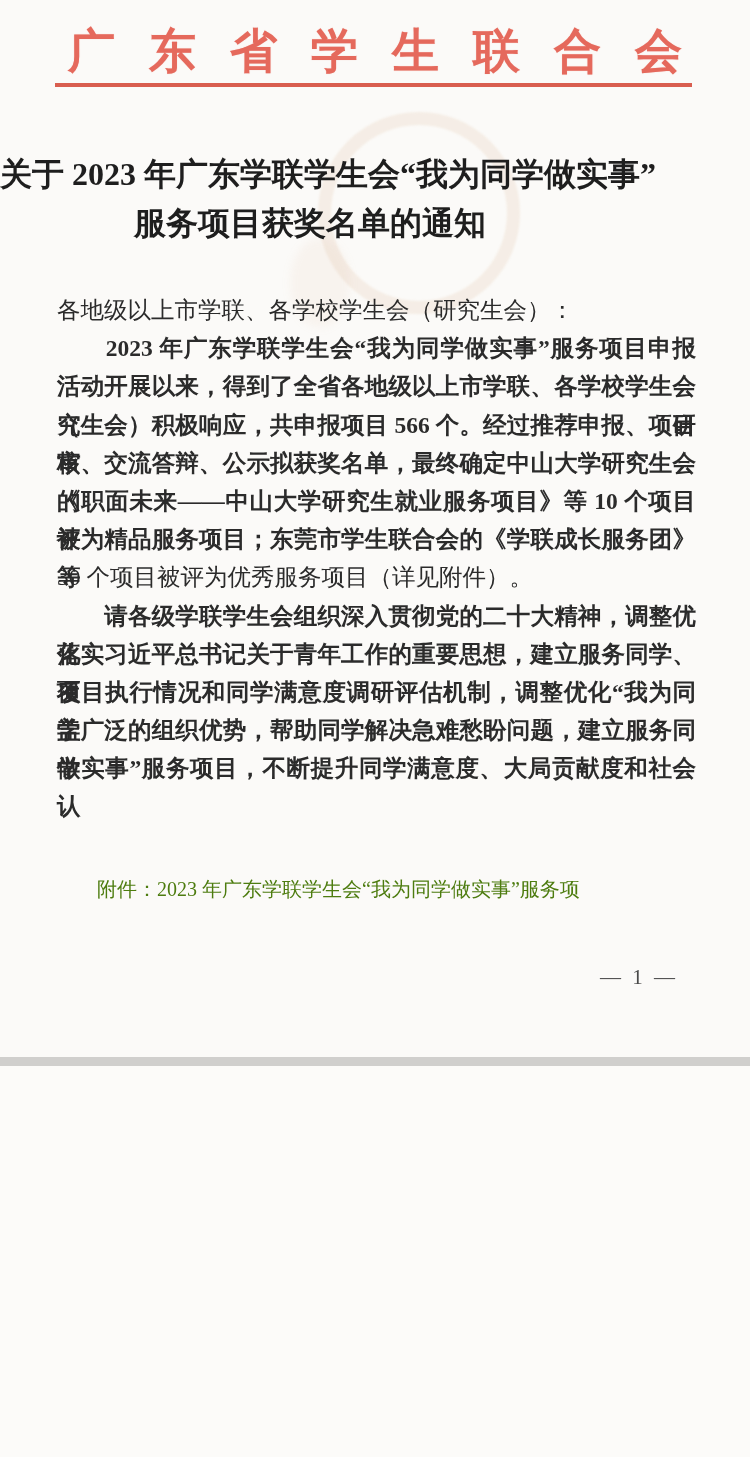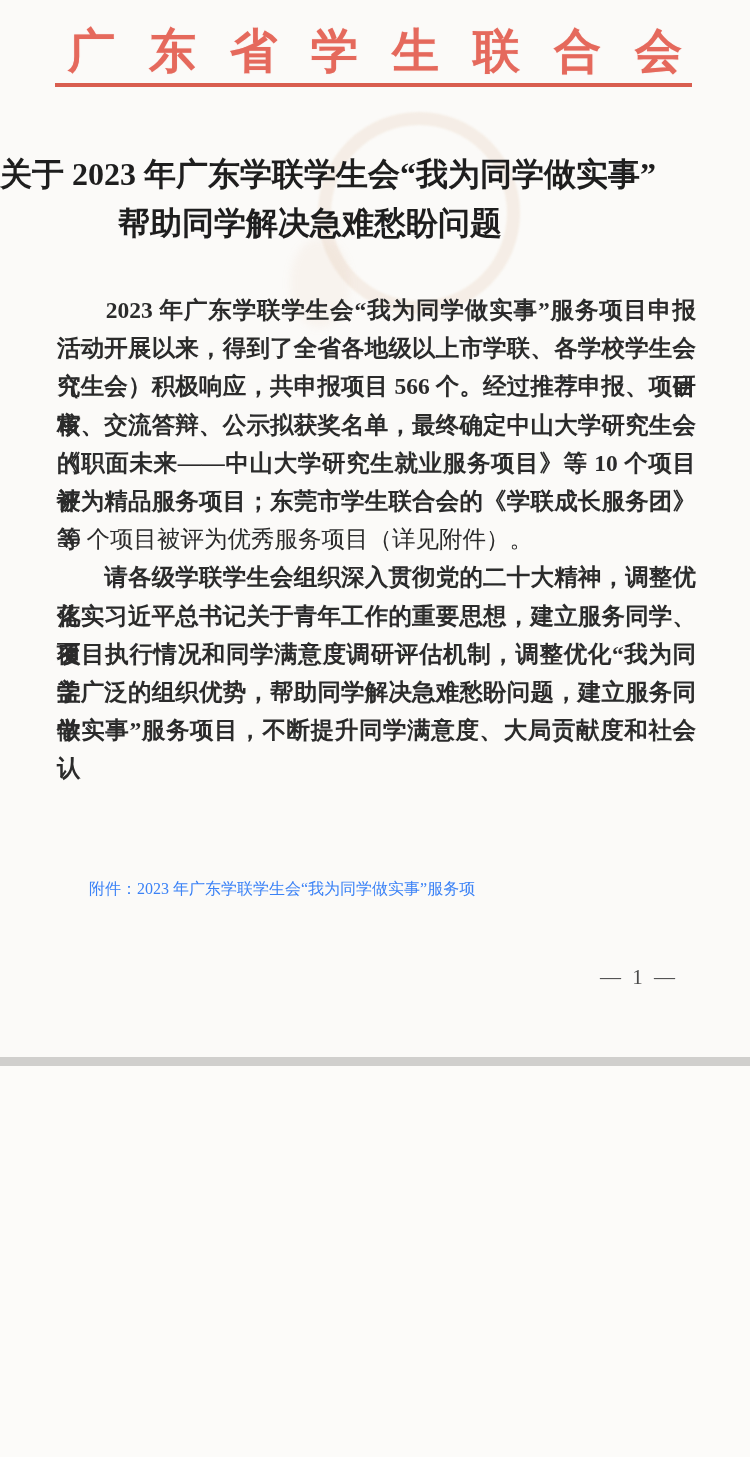--- a/index.html
+++ b/index.html
@@ -44,44 +44,45 @@
 
   .body-block{
     position:absolute;top:283px;left:57px;width:639px;
     font-size:23.5px;color:#2b2b2b;
   }
   .body-line{height:38.2px;line-height:38.2px;white-space:nowrap;}
   .body-line.jf{white-space:normal;text-align:justify;text-align-last:justify;font-weight:bold;}
 
   .attachment-line{
     position:absolute;top:866px;left:57px;width:660px;
-    font-size:16px;line-height:30px;white-space:nowrap;color:#3b82f6;
+    font-size:20px;line-height:30px;white-space:nowrap;color:#4d7c0f;
   }
 
   .page-number{
     position:absolute;top:957px;right:72px;
     font-size:21px;letter-spacing:3px;color:#4a4a4a;
   }
 </style>
 </head>
 <body>
 
 <div class="page" id="page1">
   <div class="watermark-ring"></div>
   <div class="watermark-blob"></div>
 
   <div class="org-name">广东省学生联合会</div>
   <div class="red-rule"></div>
 
   <div class="doc-title">
     <div>关于 2023 年广东学联学生会“我为同学做实事”</div>
-    <div>帮助同学解决急难愁盼问题</div>
+    <div>服务项目获奖名单的通知</div>
   </div>
 
   <div class="body-block">
+    <div class="body-line">各地级以上市学联、各学校学生会（研究生会）：</div>
     <div class="body-line jf">　　2023 年广东学联学生会“我为同学做实事”服务项目申报</div>
     <div class="body-line jf">活动开展以来，得到了全省各地级以上市学联、各学校学生会（研</div>
     <div class="body-line jf">究生会）积极响应，共申报项目 566 个。经过推荐申报、项目审</div>
     <div class="body-line jf">核、交流答辩、公示拟获奖名单，最终确定中山大学研究生会的</div>
     <div class="body-line jf">《职面未来——中山大学研究生就业服务项目》等 10 个项目被</div>
     <div class="body-line jf">评为精品服务项目；东莞市学生联合会的《学联成长服务团》等</div>
     <div class="body-line">30 个项目被评为优秀服务项目（详见附件）。</div>
     <div class="body-line jf">　　请各级学联学生会组织深入贯彻党的二十大精神，调整优化</div>
     <div class="body-line jf">落实习近平总书记关于青年工作的重要思想，建立服务同学、覆</div>
     <div class="body-line jf">项目执行情况和同学满意度调研评估机制，调整优化“我为同学</div>

